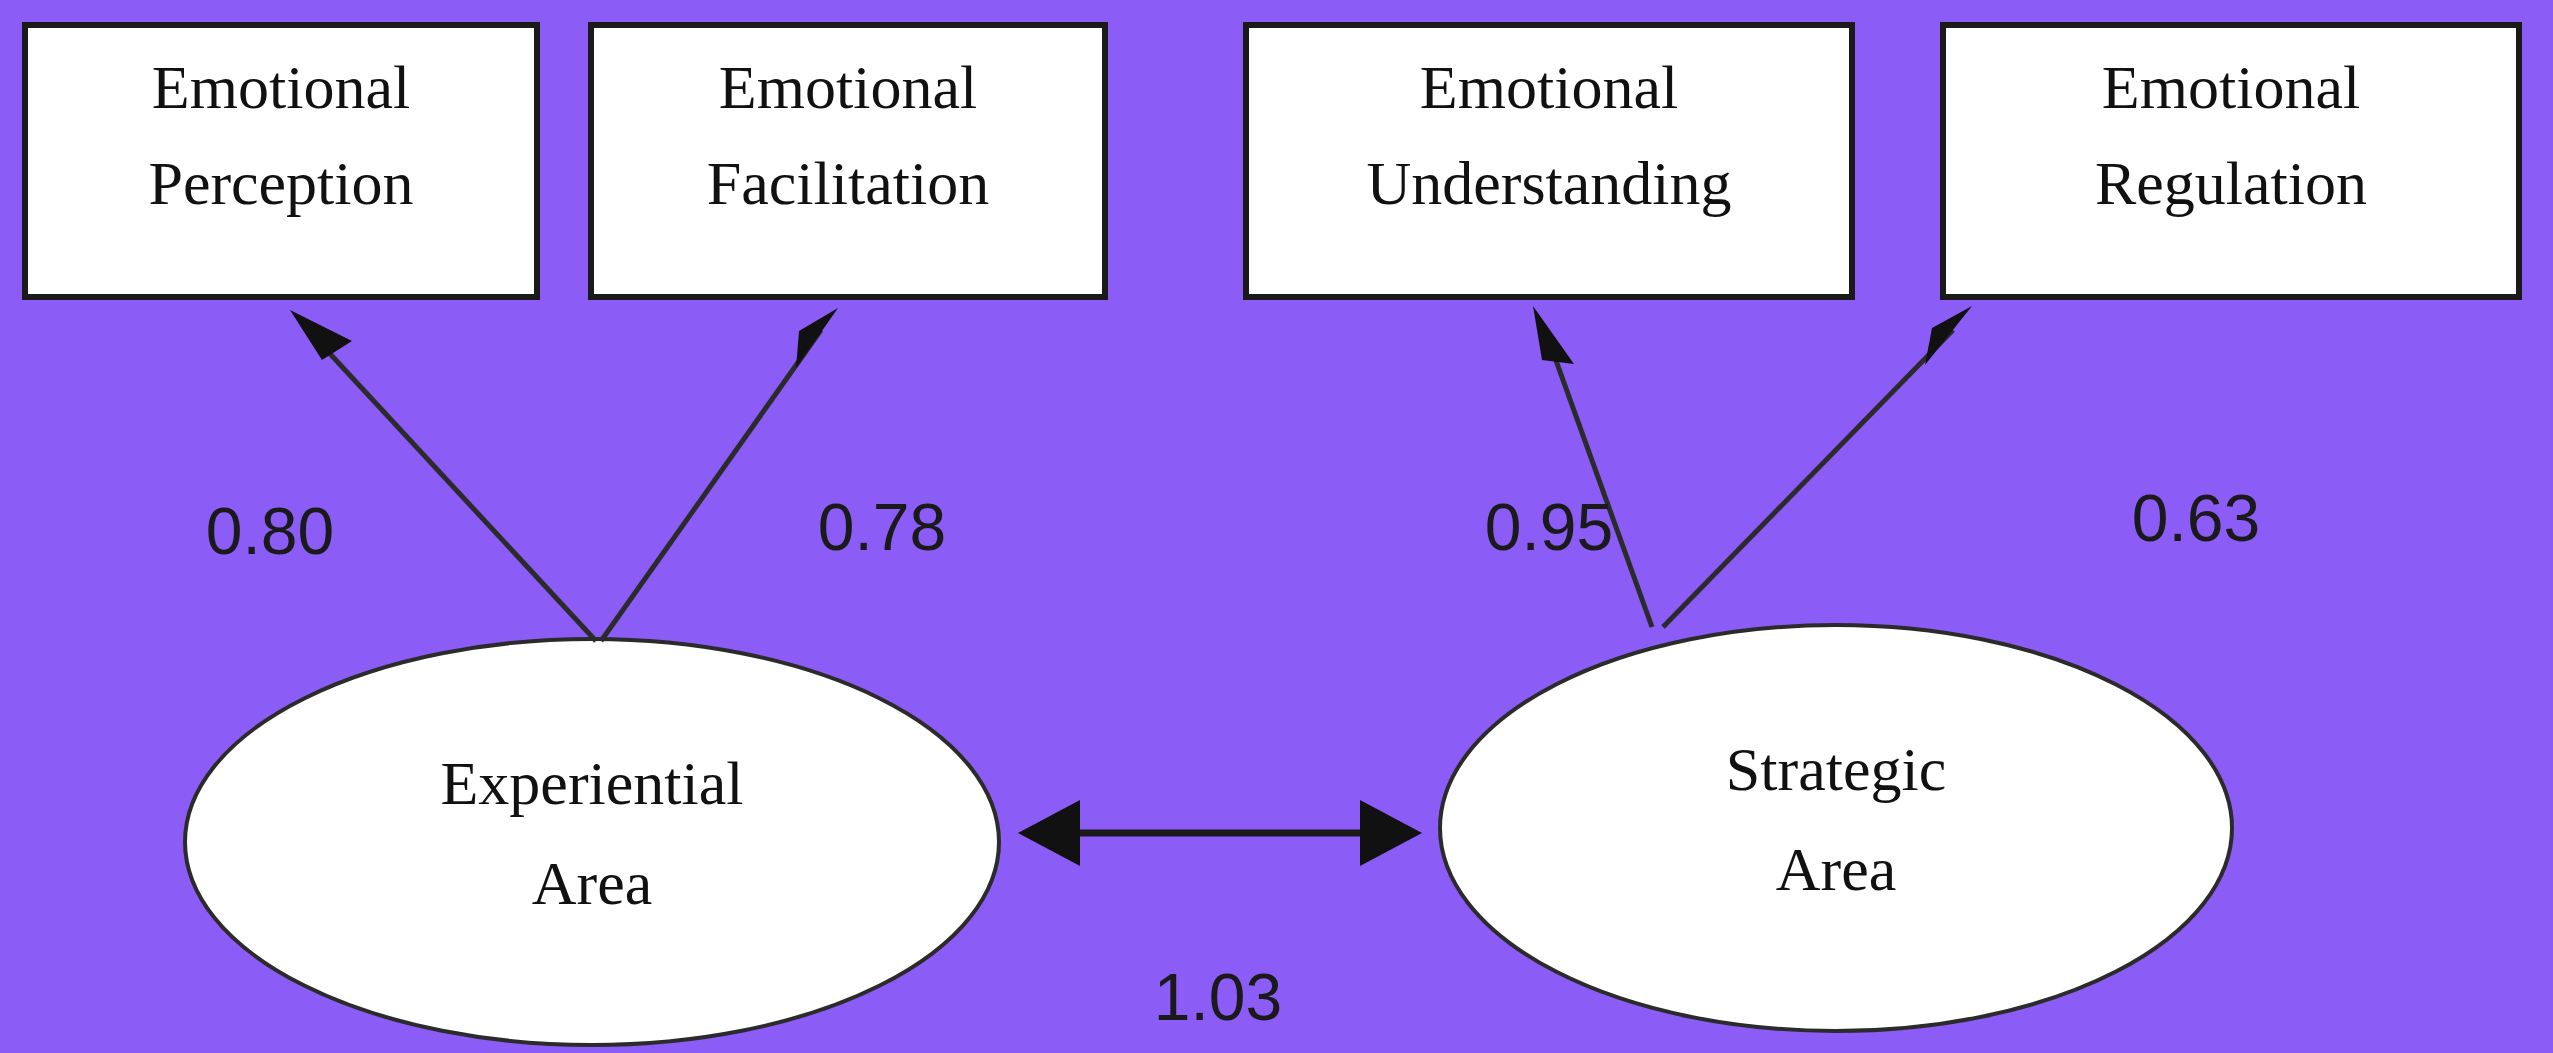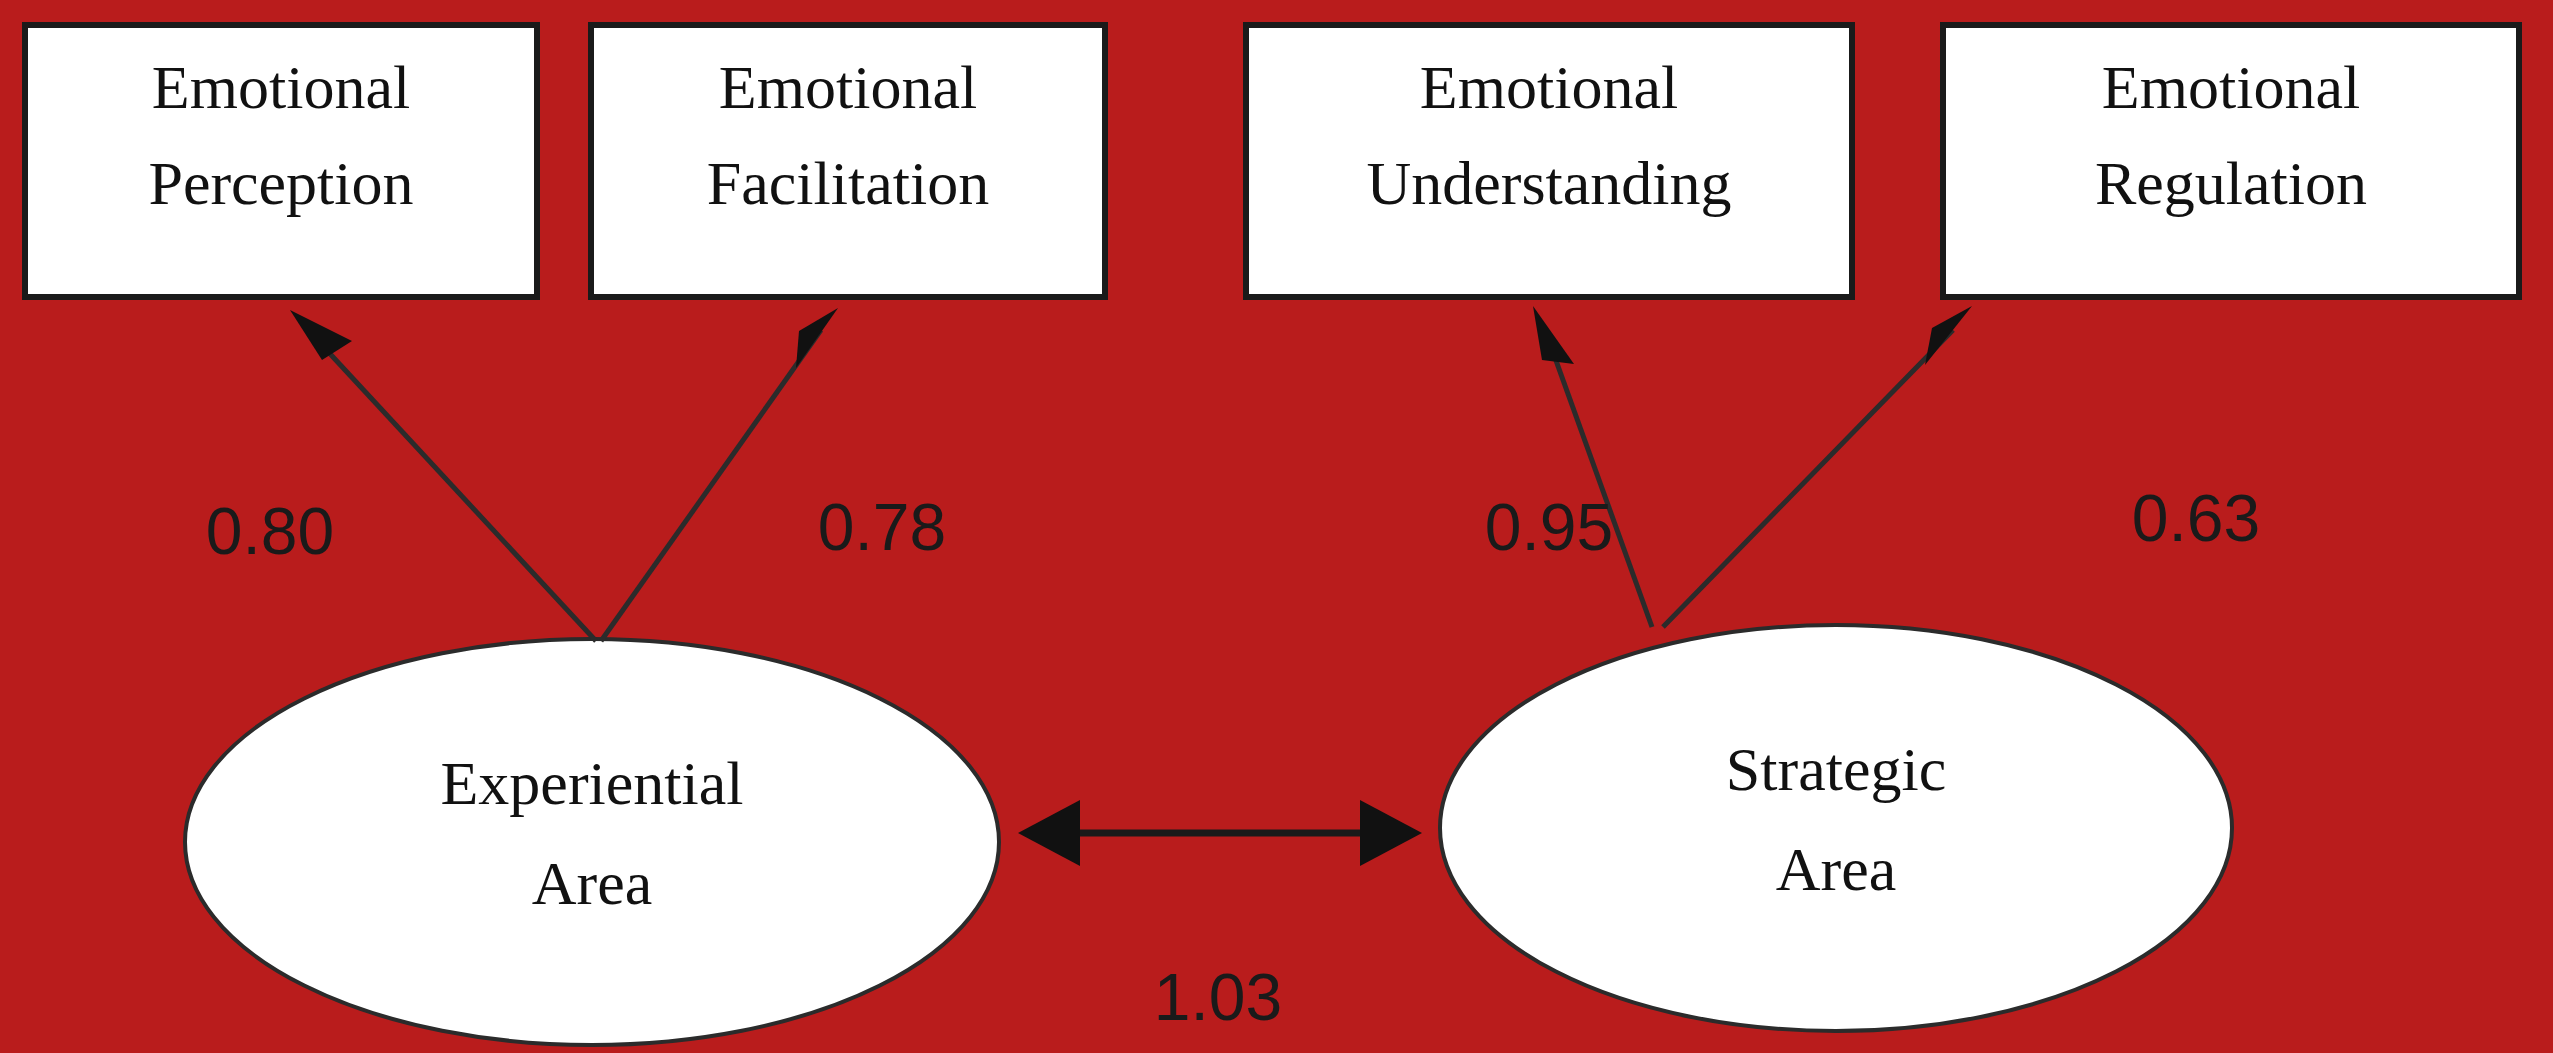--- a/index.html
+++ b/index.html
@@ -8,21 +8,21 @@
     padding: 0;
     background: #ffffff;
   }
   body {
     font-family: "Liberation Serif", serif;
   }
   #diagram-root {
     position: relative;
     width: 2553px;
     height: 1053px;
-    background: #b91c1c;
+    background: #8b5cf6;
     overflow: hidden;
   }
   #sem-svg {
     position: absolute;
     top: 0;
     left: 0;
     width: 2553px;
     height: 1053px;
     display: block;
   }

